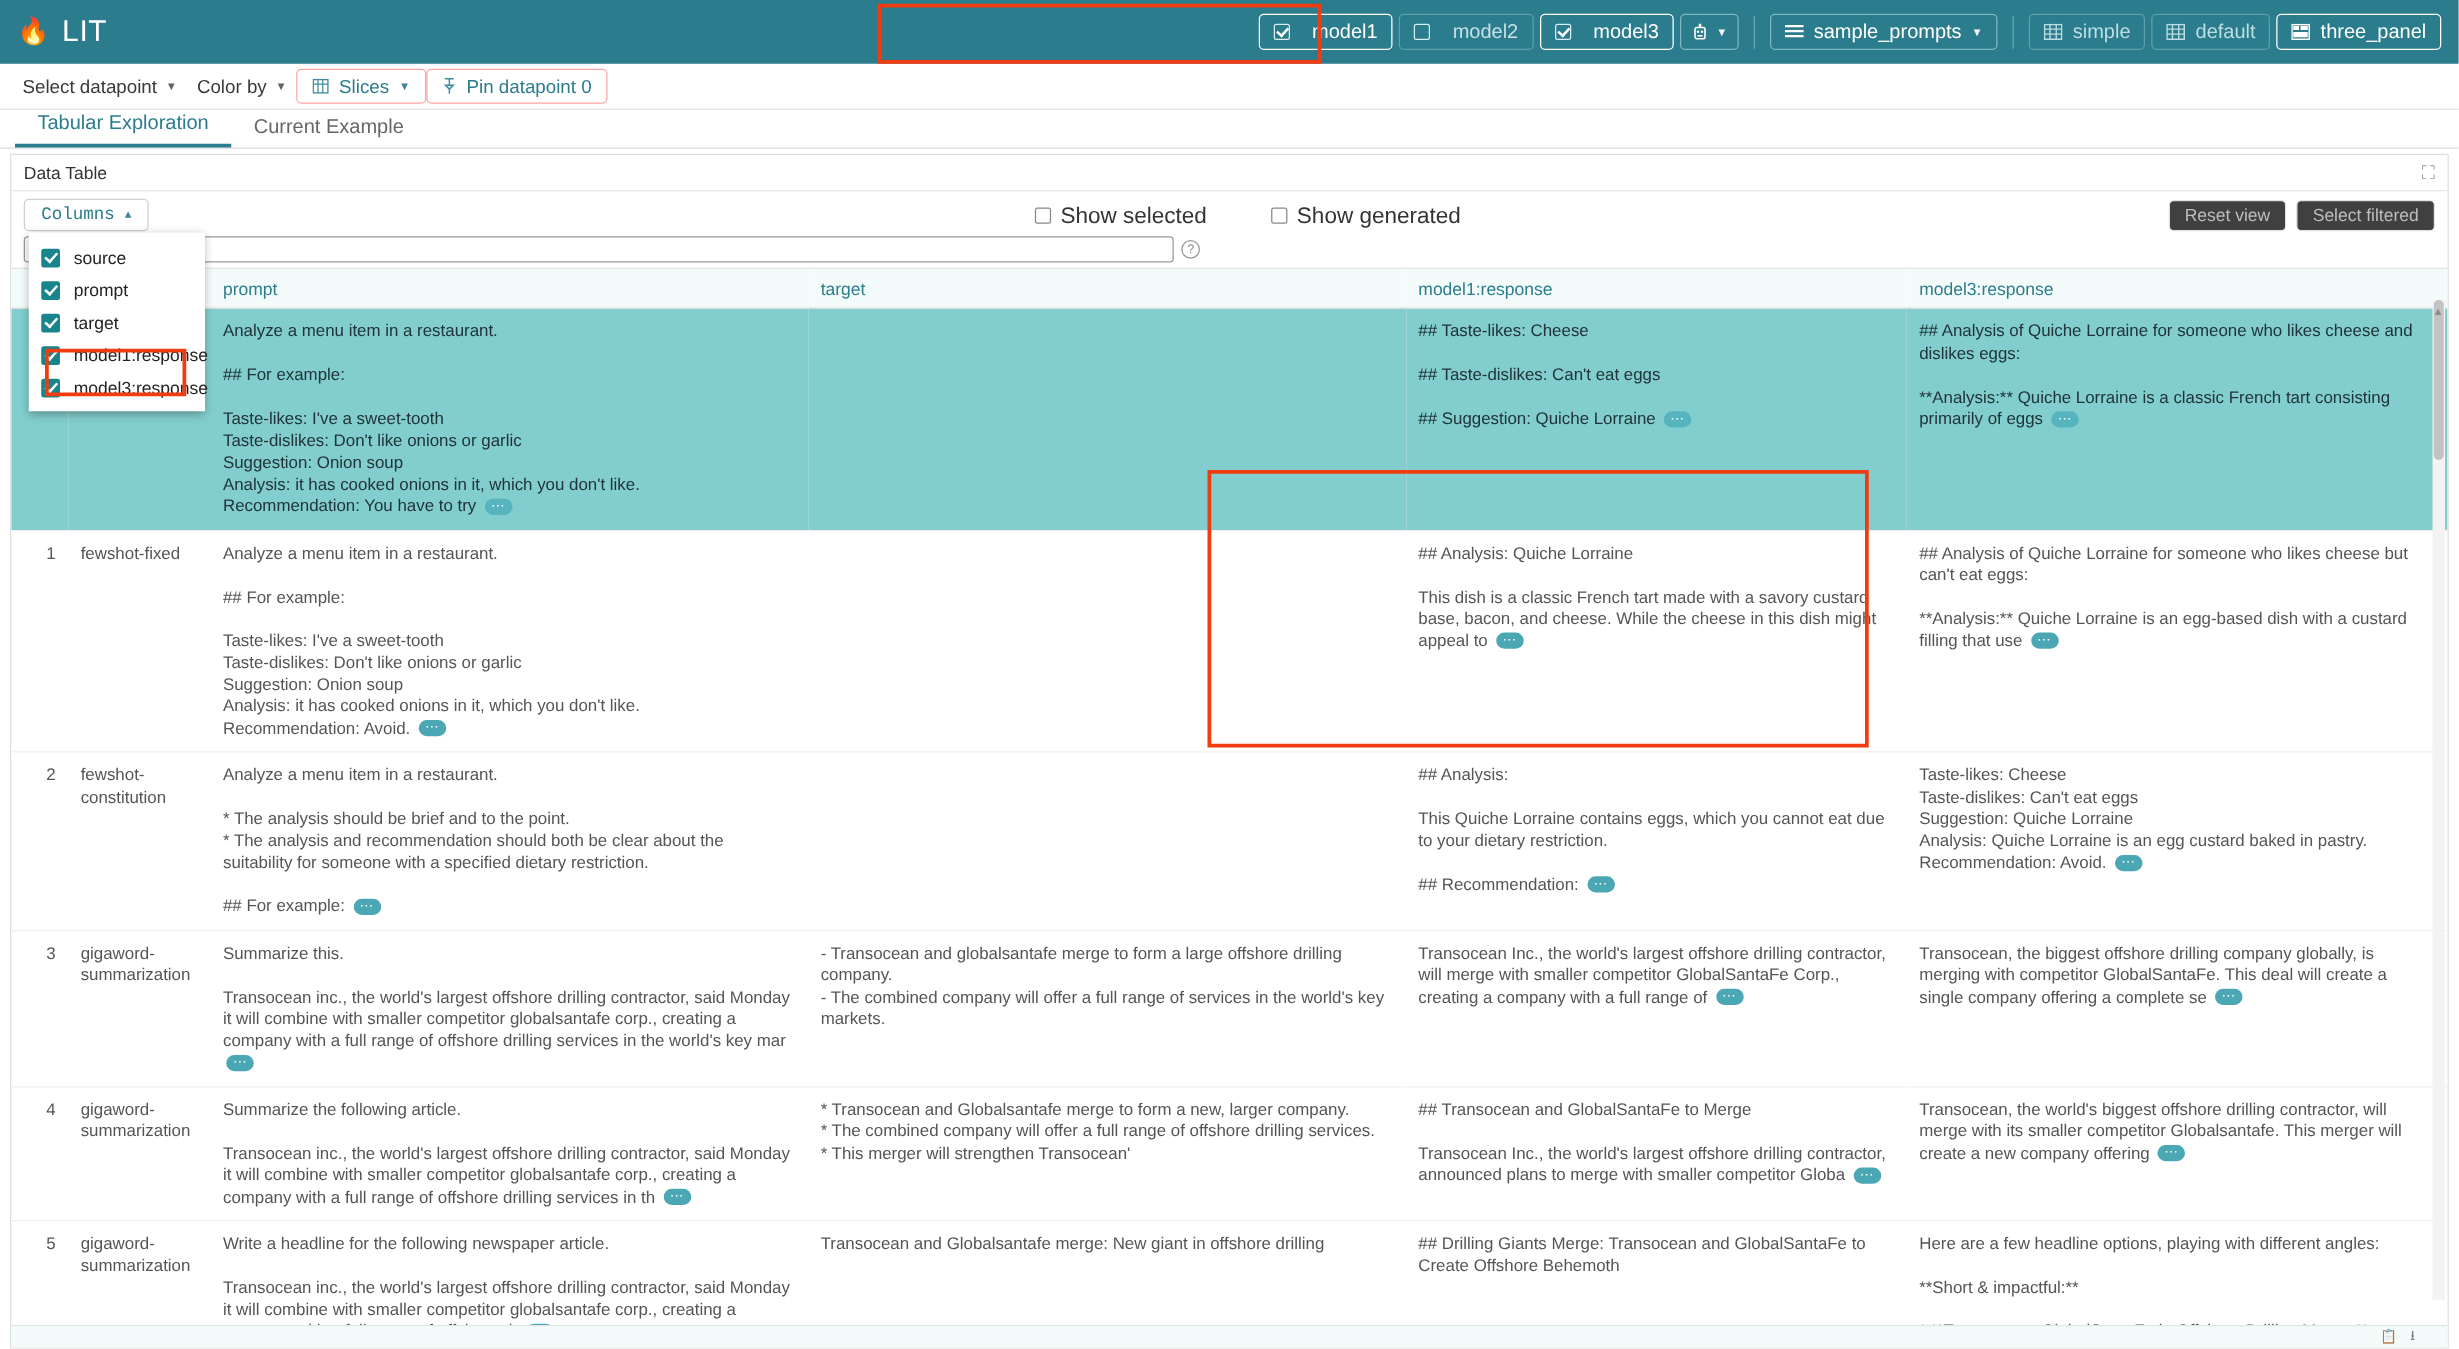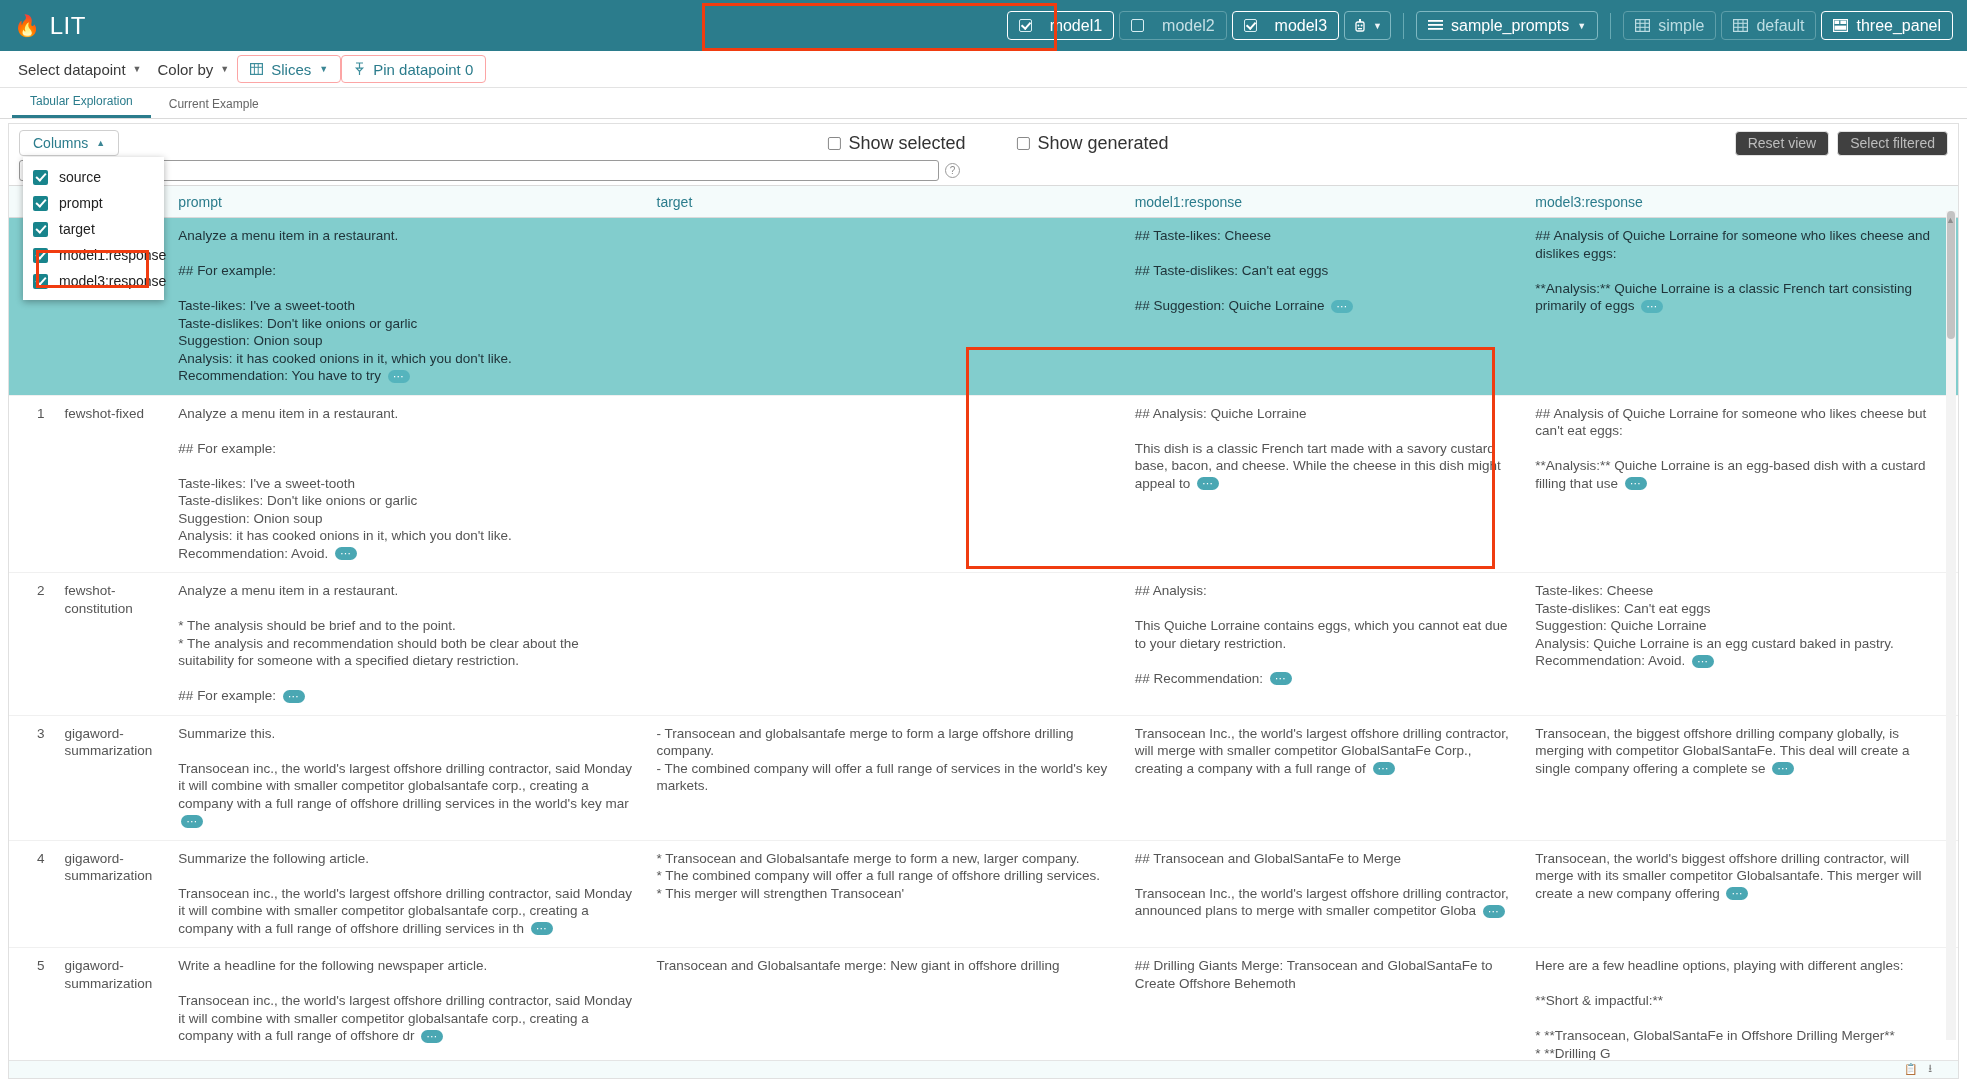--- a/index.html
+++ b/index.html
@@ -111,21 +111,21 @@
     cursor: pointer; white-space: nowrap;
   }
 
   
   .tabs {
     height: 31px; background: #fff;
     border-bottom: 1px solid #dadada;
     display: flex; align-items: flex-end; padding-left: 12px;
   }
   .tab {
-    font-size: 12px; color: #666;
+    font-size: 16px; color: #666;
     padding: 0 18px 7px 18px; cursor: pointer;
     white-space: nowrap;
   }
   .tab.active { color: #2b7c8c; border-bottom: 3px solid #2b7c8c; }
 
   
   .module { padding: 4px 8px 0 8px; height: calc(1079px - 51px - 37px - 31px); }
   .card {
     border: 1px solid #e0e0e0;
     height: 100%;
@@ -141,21 +141,21 @@
 
   
   .controls {
     display: flex; align-items: center;
     padding: 6px 10px 4px 10px; position: relative; min-height: 34px;
   }
   .colbtn {
     display: inline-flex; align-items: center; gap: 8px;
     height: 26px; padding: 0 13px;
     border: 1px solid #cfcfcf; border-radius: 4px;
-    background: #fff; color: #2b7c8c; font-size: 14px; cursor: pointer;
+    background: #fff; color: #2b7c8c; font-size: 14px; cursor: pointer; font-family: Liberation Mono, monospace;
   }
   .center-checks {
     position: absolute; left: 50%; transform: translateX(-50%);
     display: flex; align-items: center; gap: 22px;
   }
   .chk { display: inline-flex; align-items: center; gap: 8px; font-size: 18px; color: #333; cursor: pointer; margin-left: 29px; }
   .chk .sq { width: 13px; height: 13px; border: 1.6px solid #888; border-radius: 2px; display: inline-block; }
   .right-btns { margin-left: auto; display: flex; gap: 8px; }
   .ghostbtn {
     height: 25px; padding: 0 12px;
@@ -381,20 +381,24 @@
     <span>Tabular Exploration</span>
   </div>
   <div class="tab">
     <span>Current Example</span>
   </div>
 </div>
 
 <div class="module">
   <div class="card">
 
+    <div class="card-head">
+      <span>Data Table</span>
+      <span class="expand-icon">⛶</span>
+    </div>
 
     <div class="controls">
       <div class="colbtn">
         <span>Columns</span>
         <span class="caret">▲</span>
       </div>
 
       <div class="center-checks">
         <label class="chk">
           <span class="sq"></span>

